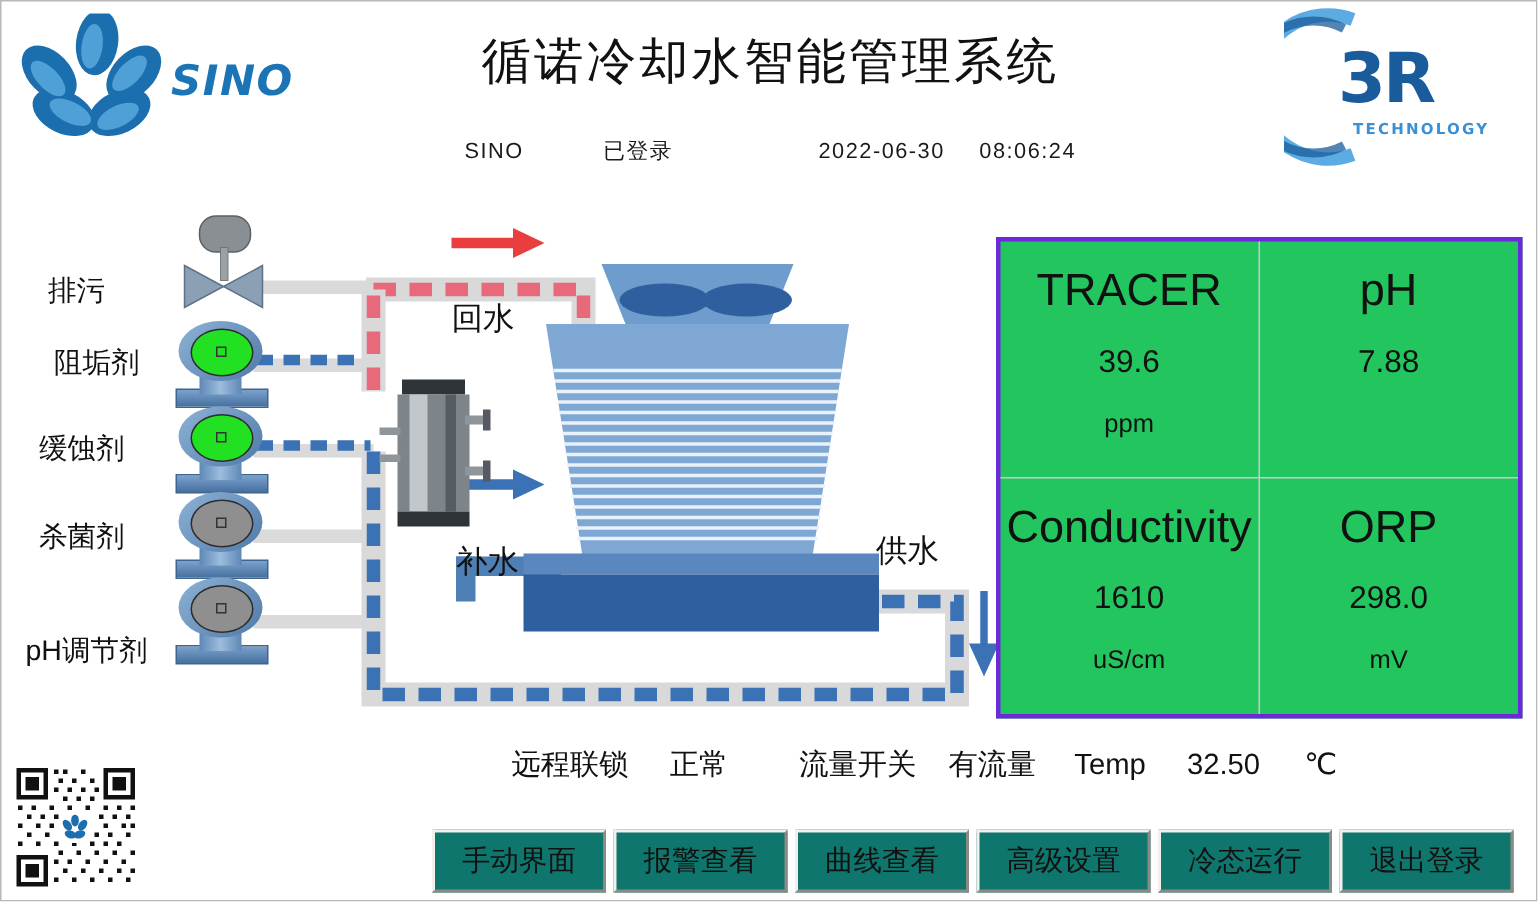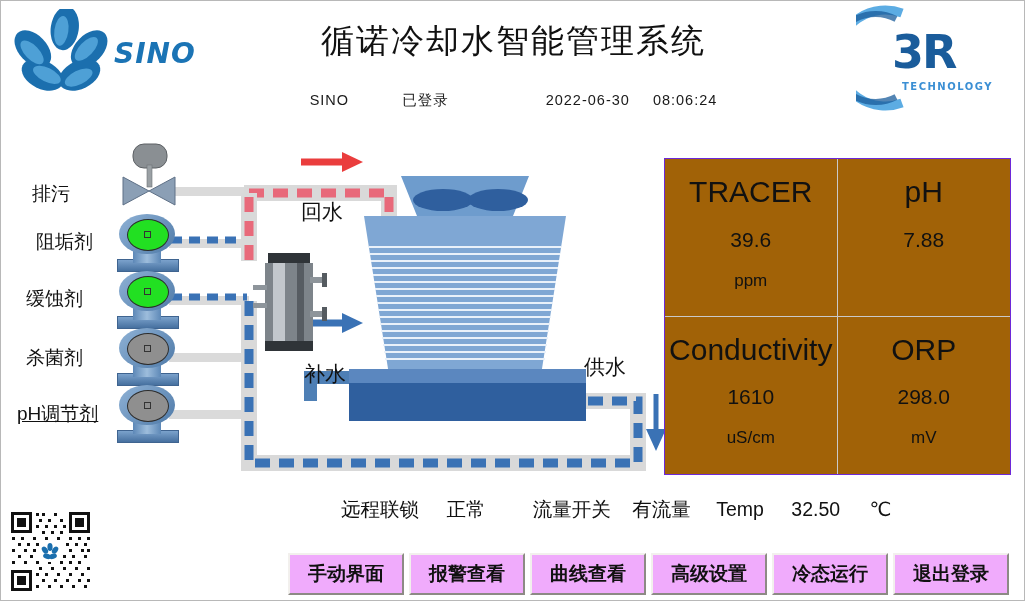--- a/index.html
+++ b/index.html
@@ -41,22 +41,22 @@
             background:linear-gradient(90deg,#5d88b7,#9dbddc,#5d88b7);}
   .pumphead{position:absolute;left:0;top:0;width:56px;height:40px;border-radius:50%;
             background:linear-gradient(135deg,#8fb2d6,#4f7aa8);}
   .pumpdisc{position:absolute;left:8px;top:5px;width:40px;height:30px;border-radius:50%;
             border:1px solid #2d2d2d;}
   .pumpdot{position:absolute;left:25px;top:17px;width:5px;height:5px;
            border:1px solid #333;background:transparent;}
 
   
   .panel{position:absolute;left:663px;top:157px;width:345px;height:315px;
-         border:1px solid #6d28d9;display:grid;grid-template-columns:1fr 1fr;
-         grid-template-rows:1fr 1fr;background:#a16207;}
+         border:3px solid #6d28d9;display:grid;grid-template-columns:1fr 1fr;
+         grid-template-rows:1fr 1fr;background:#22c55e;}
   .cell{border-right:1px solid #c9c9c9;border-bottom:1px solid #c9c9c9;
         display:flex;flex-direction:column;align-items:center;justify-content:flex-start;
         padding-top:14px;box-sizing:border-box;}
   .cell:nth-child(2),.cell:nth-child(4){border-right:none;}
   .cell:nth-child(3),.cell:nth-child(4){border-bottom:none;}
   .cell .nm{font-size:30px;color:#111;line-height:1.25;}
   .cell .vl{font-size:21px;color:#111;margin-top:17px;}
   .cell .un{font-size:17px;color:#111;margin-top:19px;}
 
   
@@ -65,25 +65,25 @@
   .botstat span{display:inline-block;}
   .bs-k1{margin-right:22px;}
   .bs-v1{margin-right:42px;}
   .bs-k2{margin-right:16px;}
   .bs-v2{margin-right:20px;}
   .bs-k3{margin-right:22px;}
   .bs-v3{margin-right:24px;}
 
   
   .btnbar{position:absolute;left:287px;top:552px;display:flex;gap:5px;}
-  .btn{width:116px;height:42px;background:#f0abfc;color:#111;font-size:19px;
+  .btn{width:116px;height:42px;background:#0f766e;color:#111;font-size:19px;
        display:flex;align-items:center;justify-content:center;cursor:pointer;
        border-top:2px solid #f2f0ed;border-left:2px solid #f2f0ed;
        border-right:2px solid #8d8a85;border-bottom:2px solid #8d8a85;
-       box-sizing:border-box;font-weight:bold;}
+       box-sizing:border-box;}
 
   
   .qr{position:absolute;left:7px;top:508px;width:85px;height:85px;}
   .qrlogo{position:absolute;left:32px;top:33px;width:20px;height:20px;background:#fff;
           display:flex;align-items:center;justify-content:center;}
 
   
   svg.diagram{position:absolute;left:0;top:0;}
   .difl{font-family:"Liberation Sans","DejaVu Sans",sans-serif;}
 </style>
@@ -128,21 +128,21 @@
     <span class="st-user">SINO</span>
     <span class="st-login">已登录</span>
     <span class="st-date">2022-06-30</span>
     <span>08:06:24</span>
   </div>
 
   <div class="sidelabel" style="left:31px;top:180px;">排污</div>
   <div class="sidelabel" style="left:35px;top:228px;">阻垢剂</div>
   <div class="sidelabel" style="left:25px;top:285px;">缓蚀剂</div>
   <div class="sidelabel" style="left:25px;top:344px;">杀菌剂</div>
-  <div class="sidelabel" style="left:16px;top:400px;text-decoration:underline;">pH调节剂</div>
+  <div class="sidelabel" style="left:16px;top:420px;">pH调节剂</div>
 
   <svg class="diagram" width="1025" height="601">
 
     <rect x="168" y="186" width="80" height="9" fill="#dadada"></rect>
     <rect x="168" y="238" width="80" height="9" fill="#dadada"></rect>
     <rect x="168" y="295" width="80" height="9" fill="#dadada"></rect>
     <rect x="168" y="352" width="80" height="9" fill="#dadada"></rect>
     <rect x="168" y="409" width="80" height="9" fill="#dadada"></rect>
 
     <g>

